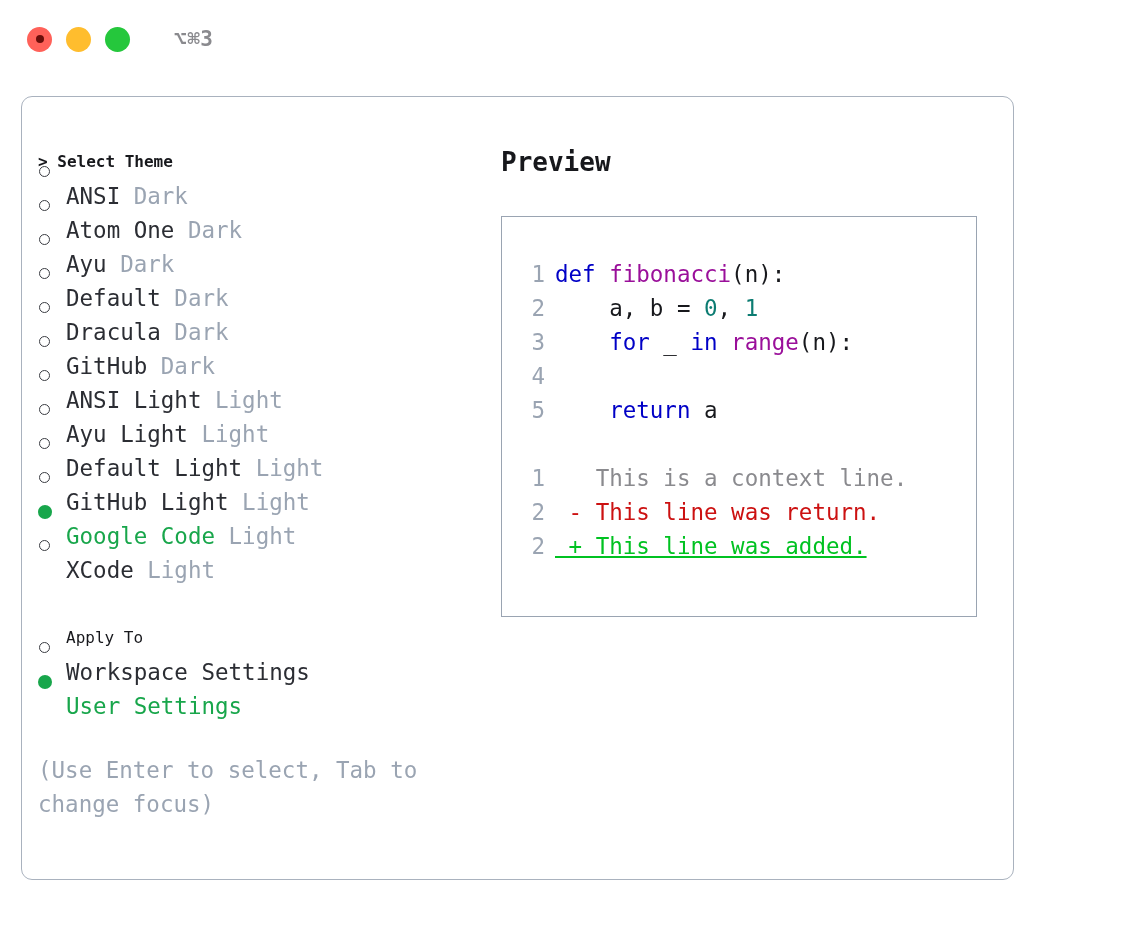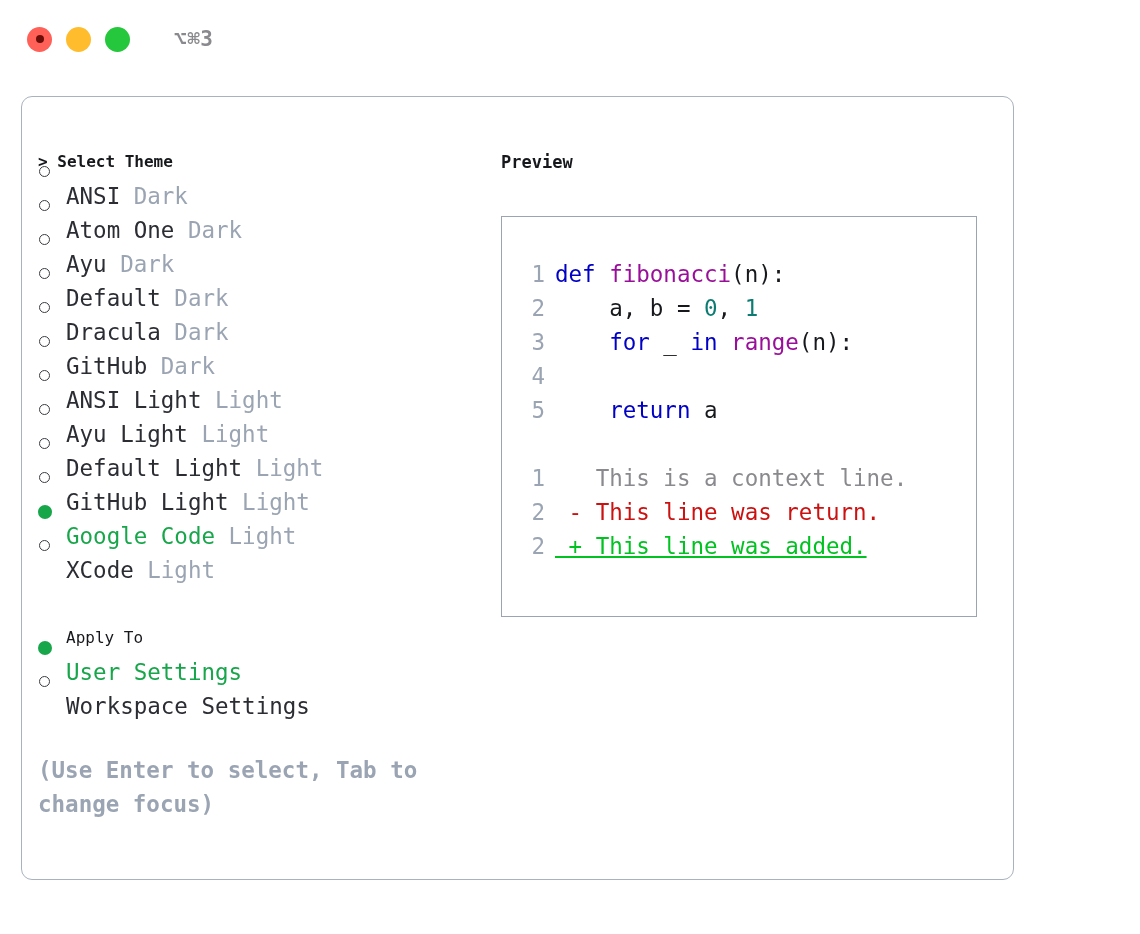--- a/index.html
+++ b/index.html
@@ -150,26 +150,25 @@
 
   .spacer-lg { height: 34px; }
 
   .hint {
     margin-top: 30px;
     font-size: 22.5px;
     line-height: 34px;
     color: #9AA4B2;
     width: 410px;
     white-space: pre-wrap;
-    font-weight: bold;
   }
 
   
   .preview-title {
-    font-size: 17px;
+    font-size: 26px;
     line-height: 34px;
     font-weight: 700;
     color: #17181C;
     white-space: pre;
   }
   .preview-box {
     margin-top: 37px;
     width: 476px;
     height: 401px;
     border: 1.6px solid #9AA4B2;
@@ -236,22 +235,22 @@
           <div class="opt"><span class="bullet"><span class="ring"></span></span><span class="opt-label">GitHub Light</span><span class="opt-suffix"> Light</span></div>
           <div class="opt selected"><span class="bullet"><span class="fill"></span></span><span class="opt-label">Google Code</span><span class="opt-suffix"> Light</span></div>
           <div class="opt"><span class="bullet"><span class="ring"></span></span><span class="opt-label">XCode</span><span class="opt-suffix"> Light</span></div>
         </div>
 
       <div class="spacer-lg"></div>
 
       <div class="section-head unfocused">Apply To</div>
 
       <div id="apply-list">
+          <div class="opt"><span class="bullet"><span class="ring"></span></span><span class="opt-label">Workspace Settings</span></div>
           <div class="opt selected"><span class="bullet"><span class="fill"></span></span><span class="opt-label">User Settings</span></div>
-          <div class="opt"><span class="bullet"><span class="ring"></span></span><span class="opt-label">Workspace Settings</span></div>
         </div>
 
       <div class="hint">(Use Enter to select, Tab to change focus)</div>
     </div>
 
     <div class="col-right">
       <div class="preview-title">Preview</div>
 
       <div class="preview-box">
         <div id="code-block">

